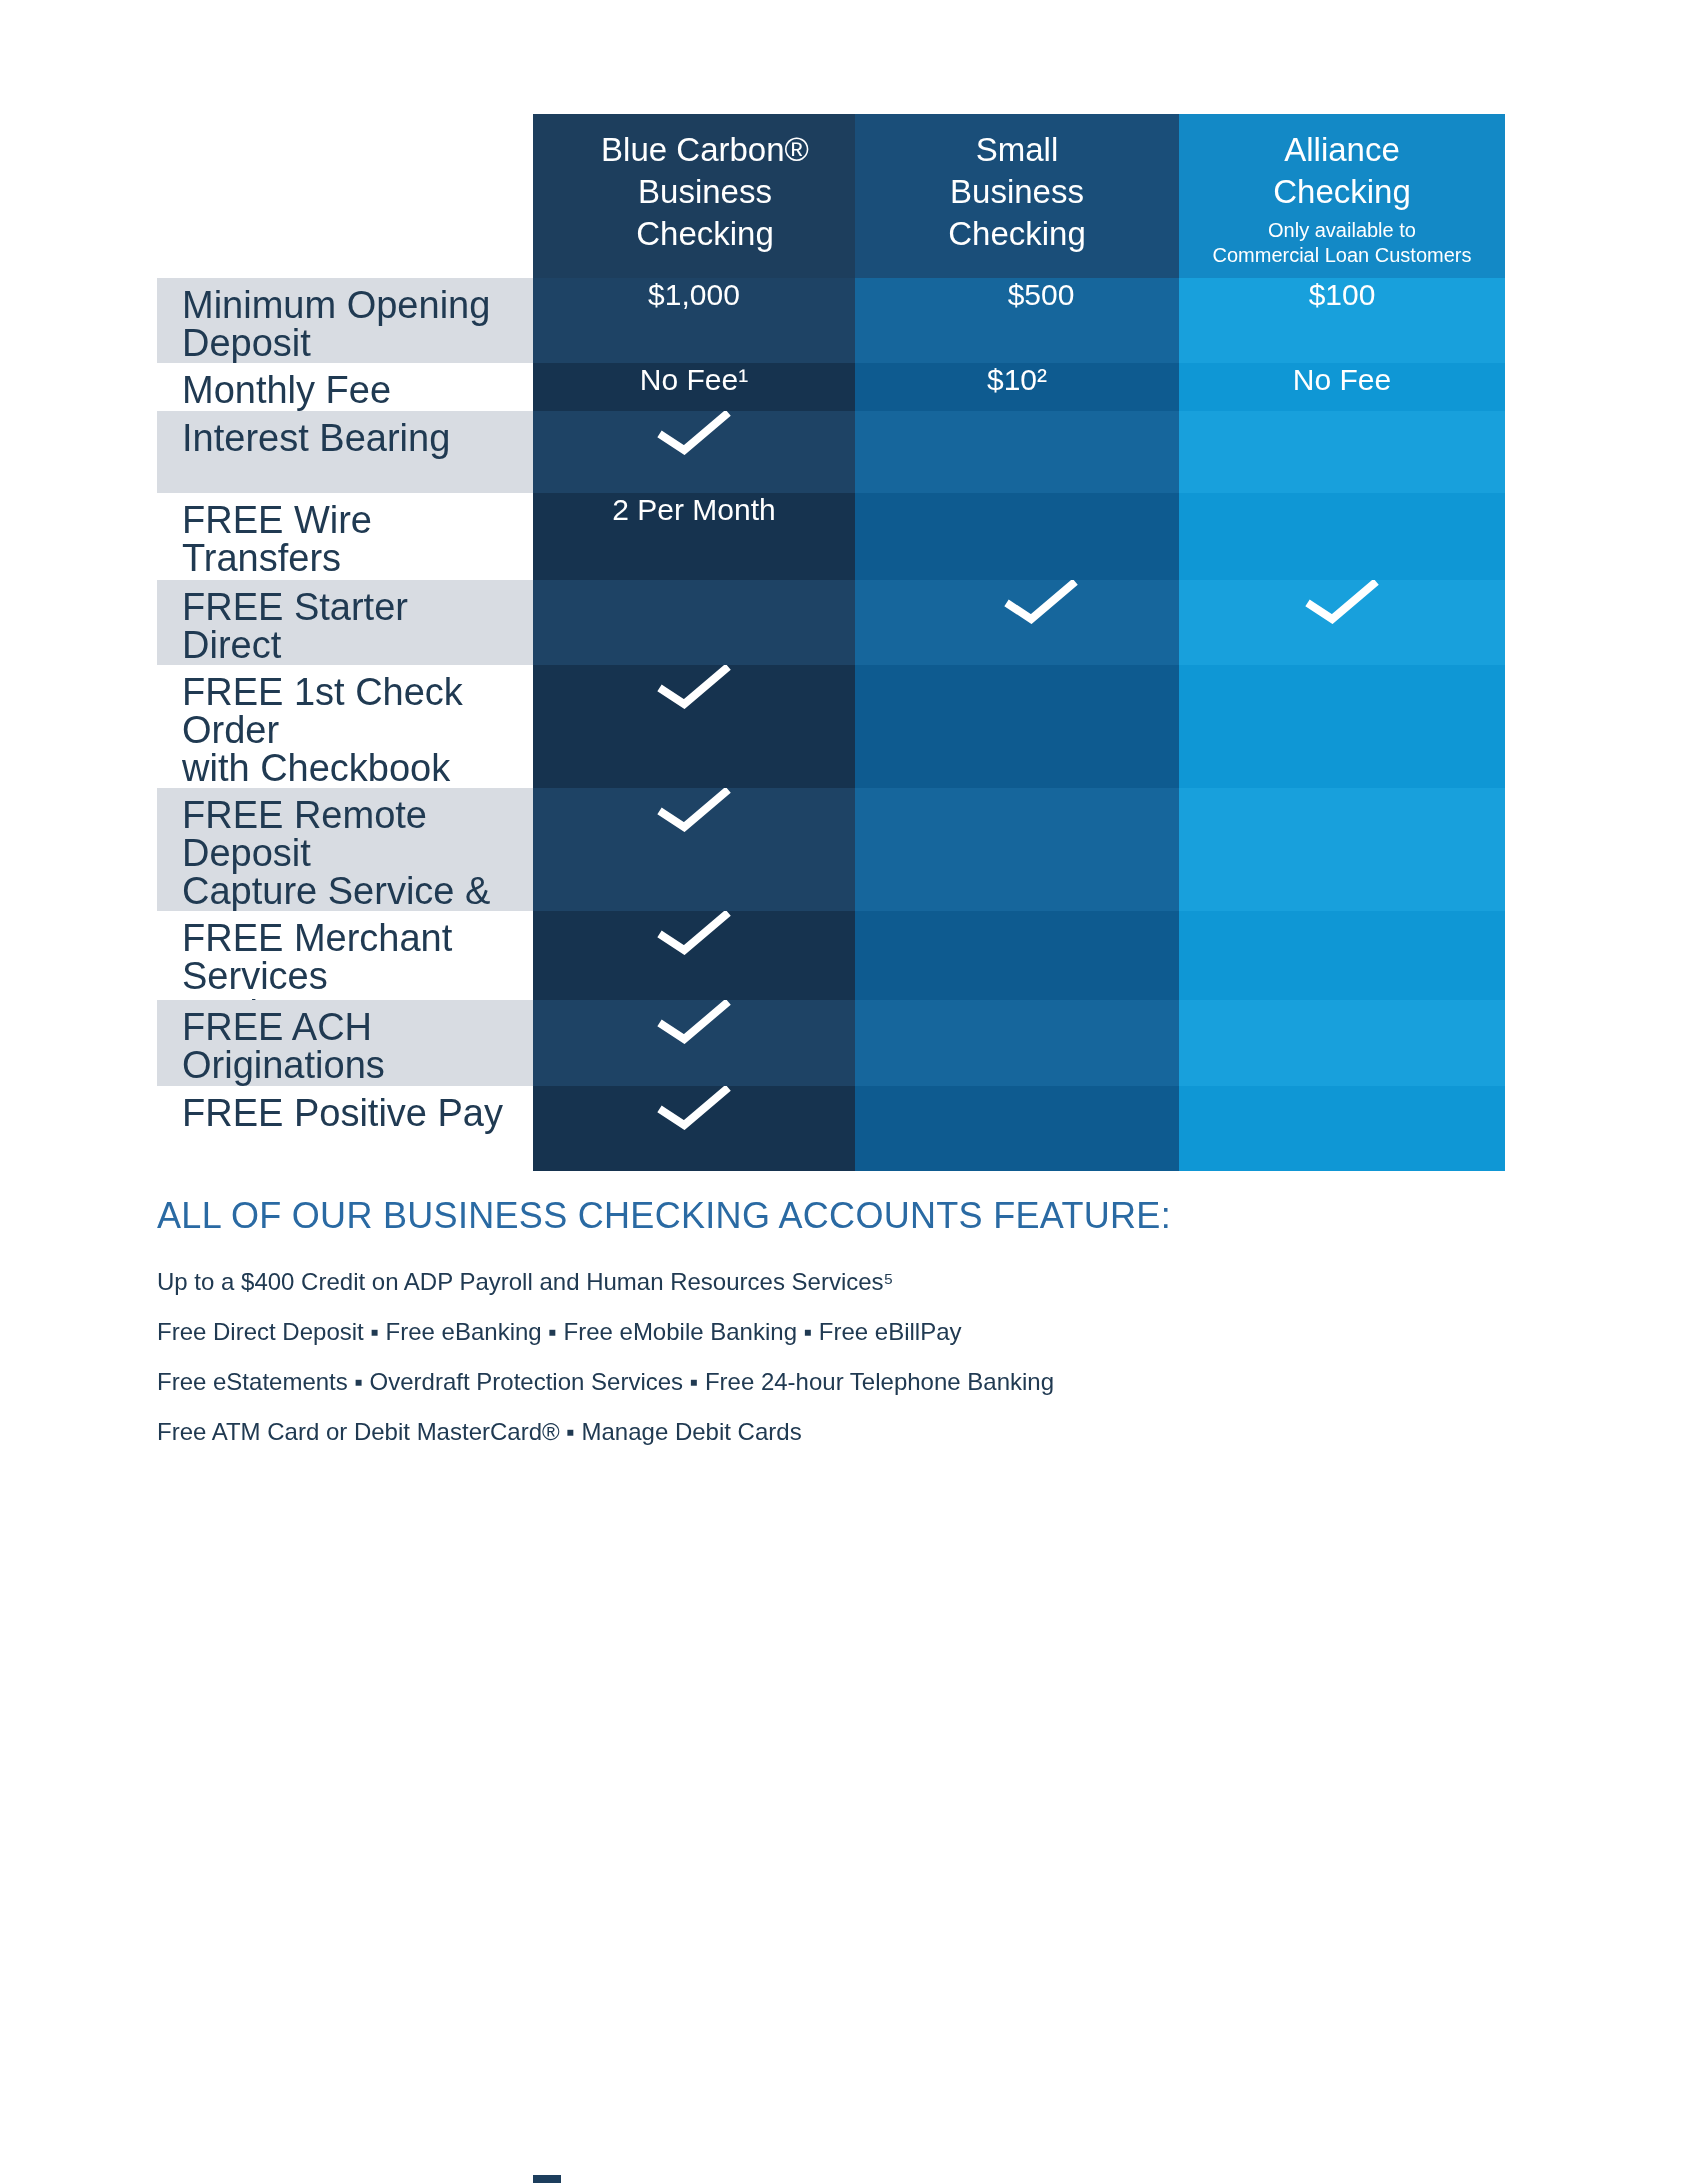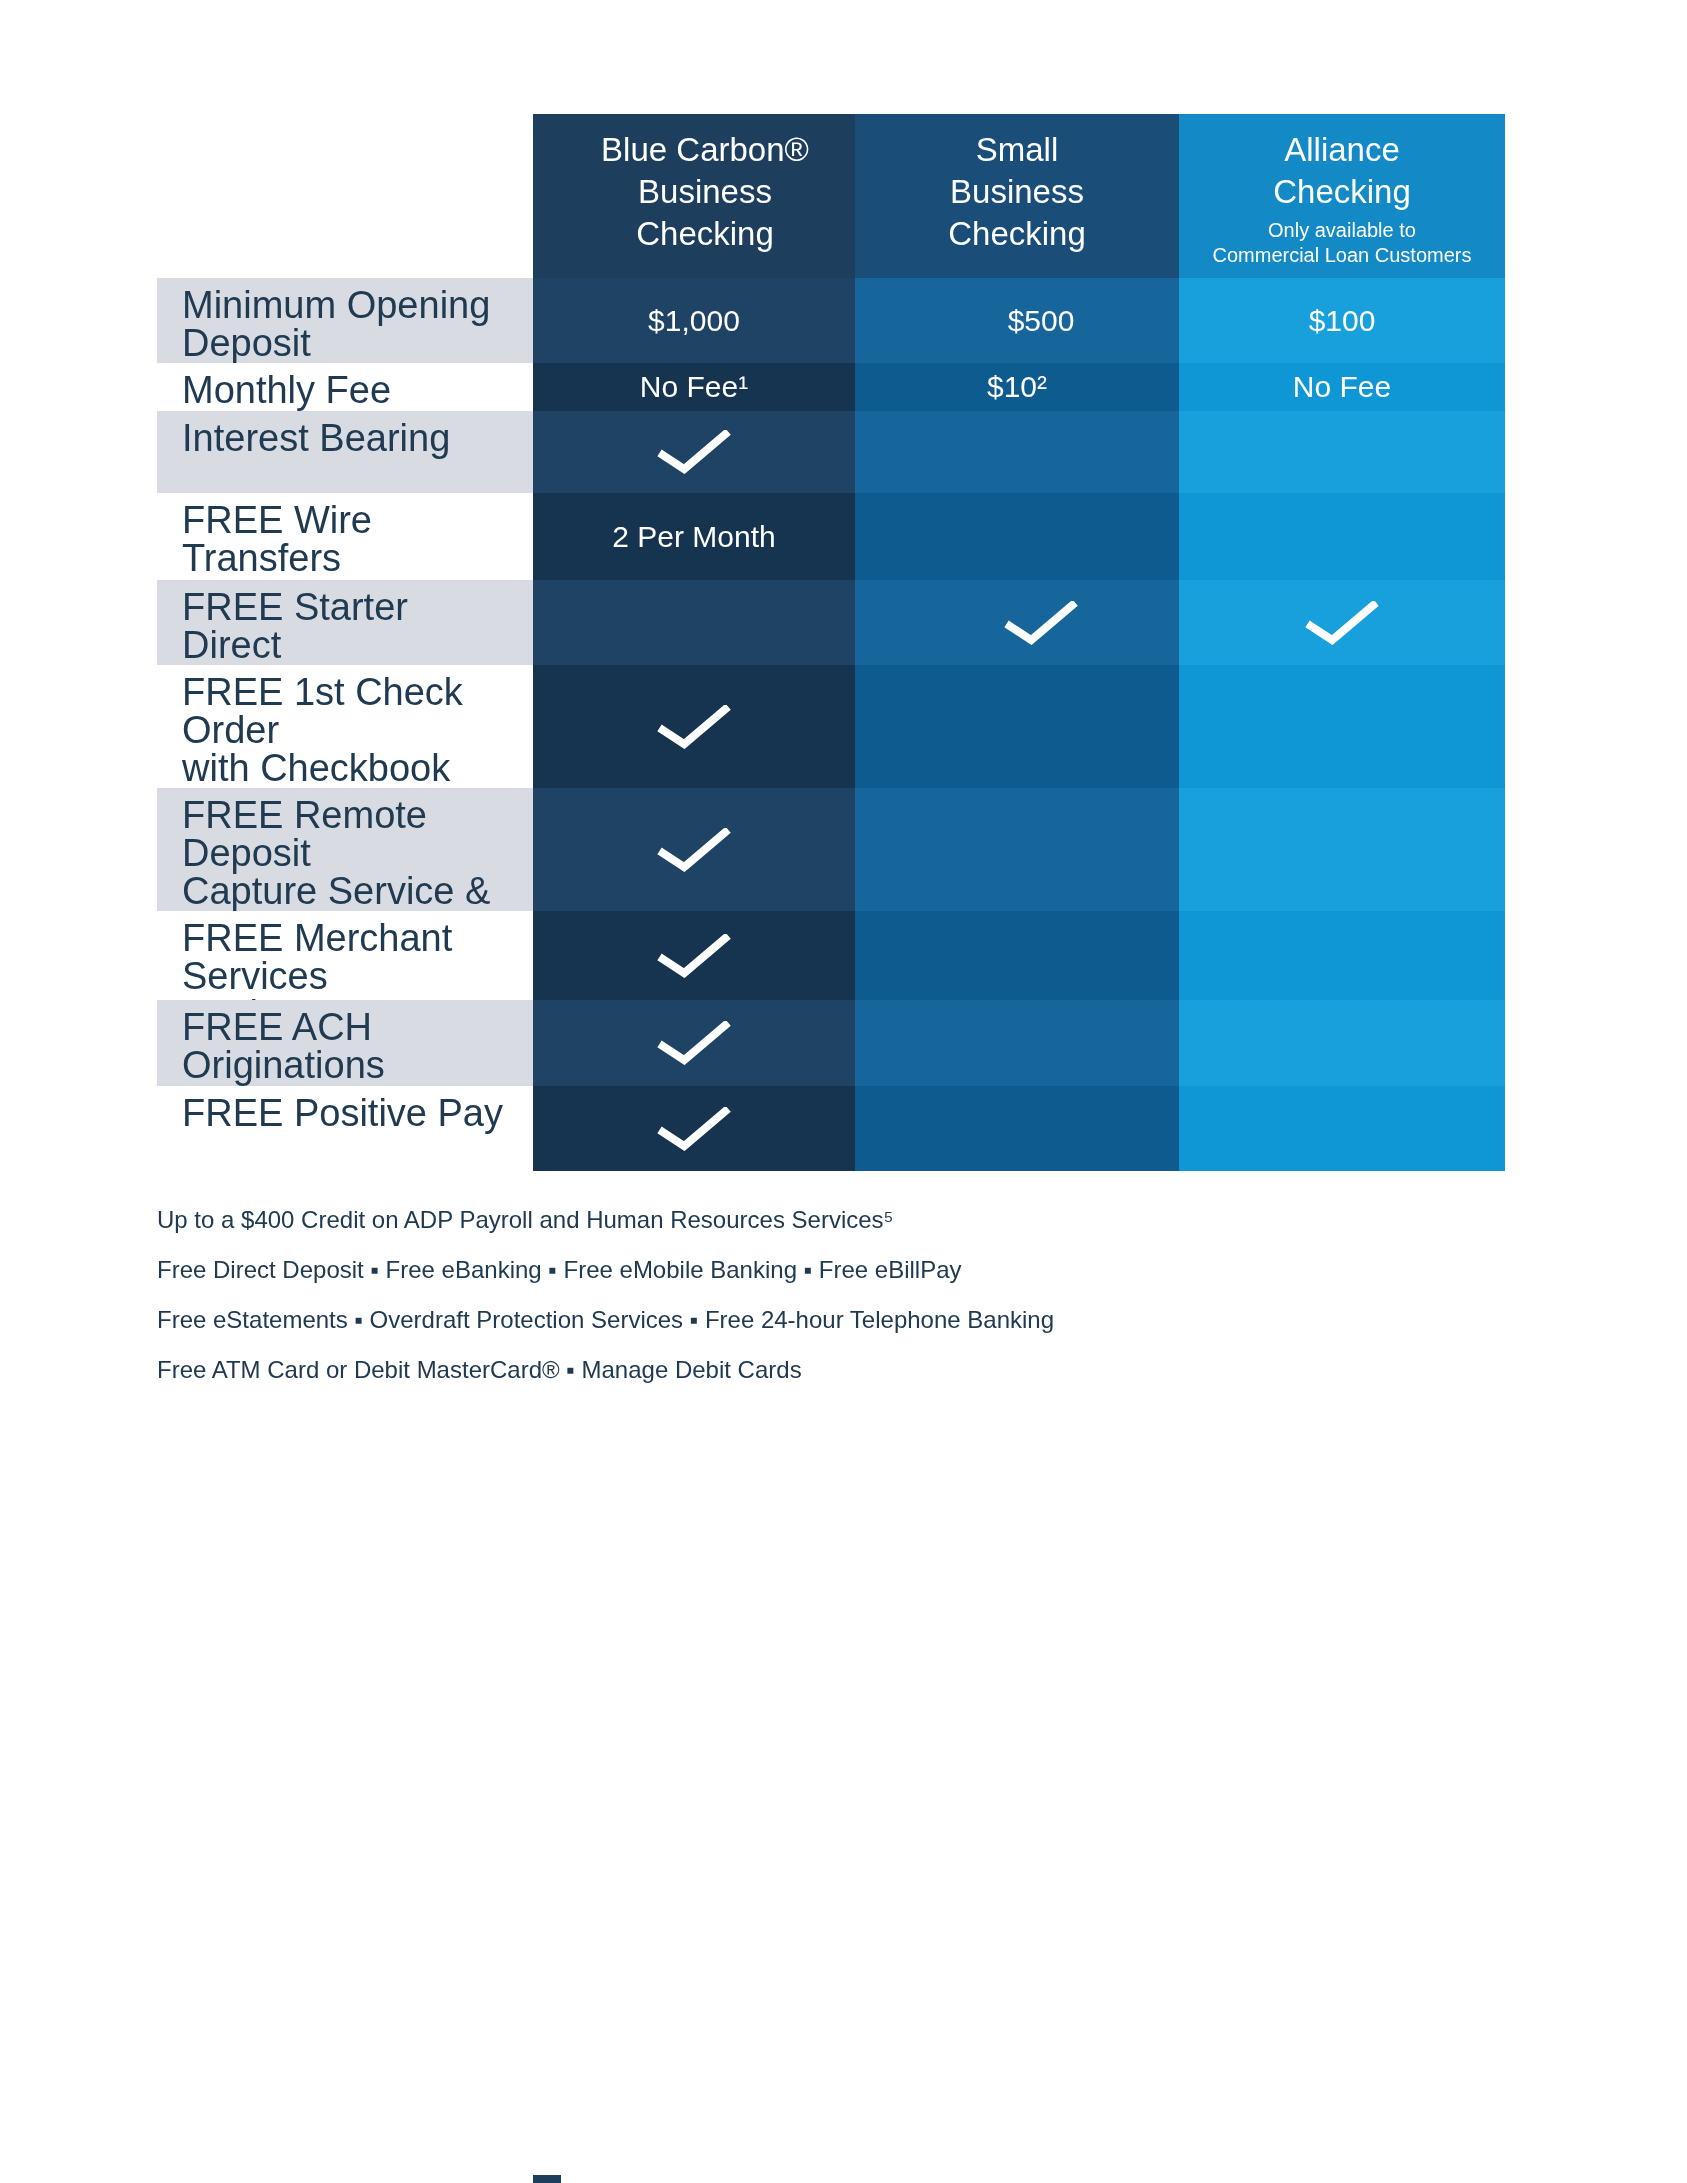--- a/index.html
+++ b/index.html
@@ -41,21 +41,21 @@
     line-height: 38px;
     padding: 8px 16px 0 25px;
     box-sizing: border-box;
     white-space: pre-line;
     background: #ffffff;
   }
   .lab.odd { background: var(--label-stripe, #D8DCE2); }
 
   .cell {
     display: flex;
-    align-items: center;
+    align-items: flex-start;
     justify-content: center;
     color: var(--cell-text, #ffffff);
   }
   .c1 { background: var(--col1-base, #16334F); }
   .c1.alt { background: var(--col1-alt, #1E4365); }
   .c2 { background: var(--col2-base, #0E5B90); }
   .c2.alt { background: var(--col2-alt, #16669C); padding-left: 48px; }
   .c3 { background: var(--col3-base, #0F97D5); }
   .c3.alt { background: var(--col3-alt, #18A0DC); }
 
@@ -213,20 +213,21 @@
     <svg class="check" viewBox="0 0 120 72">
         <path d="M9 41 L44 64 L111 7" fill="none" stroke="#ffffff" stroke-width="13" stroke-linecap="square"></path>
       </svg>
   </div>
   <div class="cell c2"></div>
   <div class="cell c3"></div>
 
 </div>
 
 <div class="features">
+  <h2 class="fhead">ALL OF OUR BUSINESS CHECKING ACCOUNTS FEATURE:</h2>
   <p class="fline">Up to a $400 Credit on ADP Payroll and Human Resources Services⁵</p>
   <p class="fline">Free Direct Deposit ▪ Free eBanking ▪ Free eMobile Banking ▪ Free eBillPay</p>
   <p class="fline">Free eStatements ▪ Overdraft Protection Services ▪ Free 24-hour Telephone Banking</p>
   <p class="fline">Free ATM Card or Debit MasterCard® ▪ Manage Debit Cards</p>
 </div>
 
 <div class="edge-mark"></div>
 
 
 </body></html>

